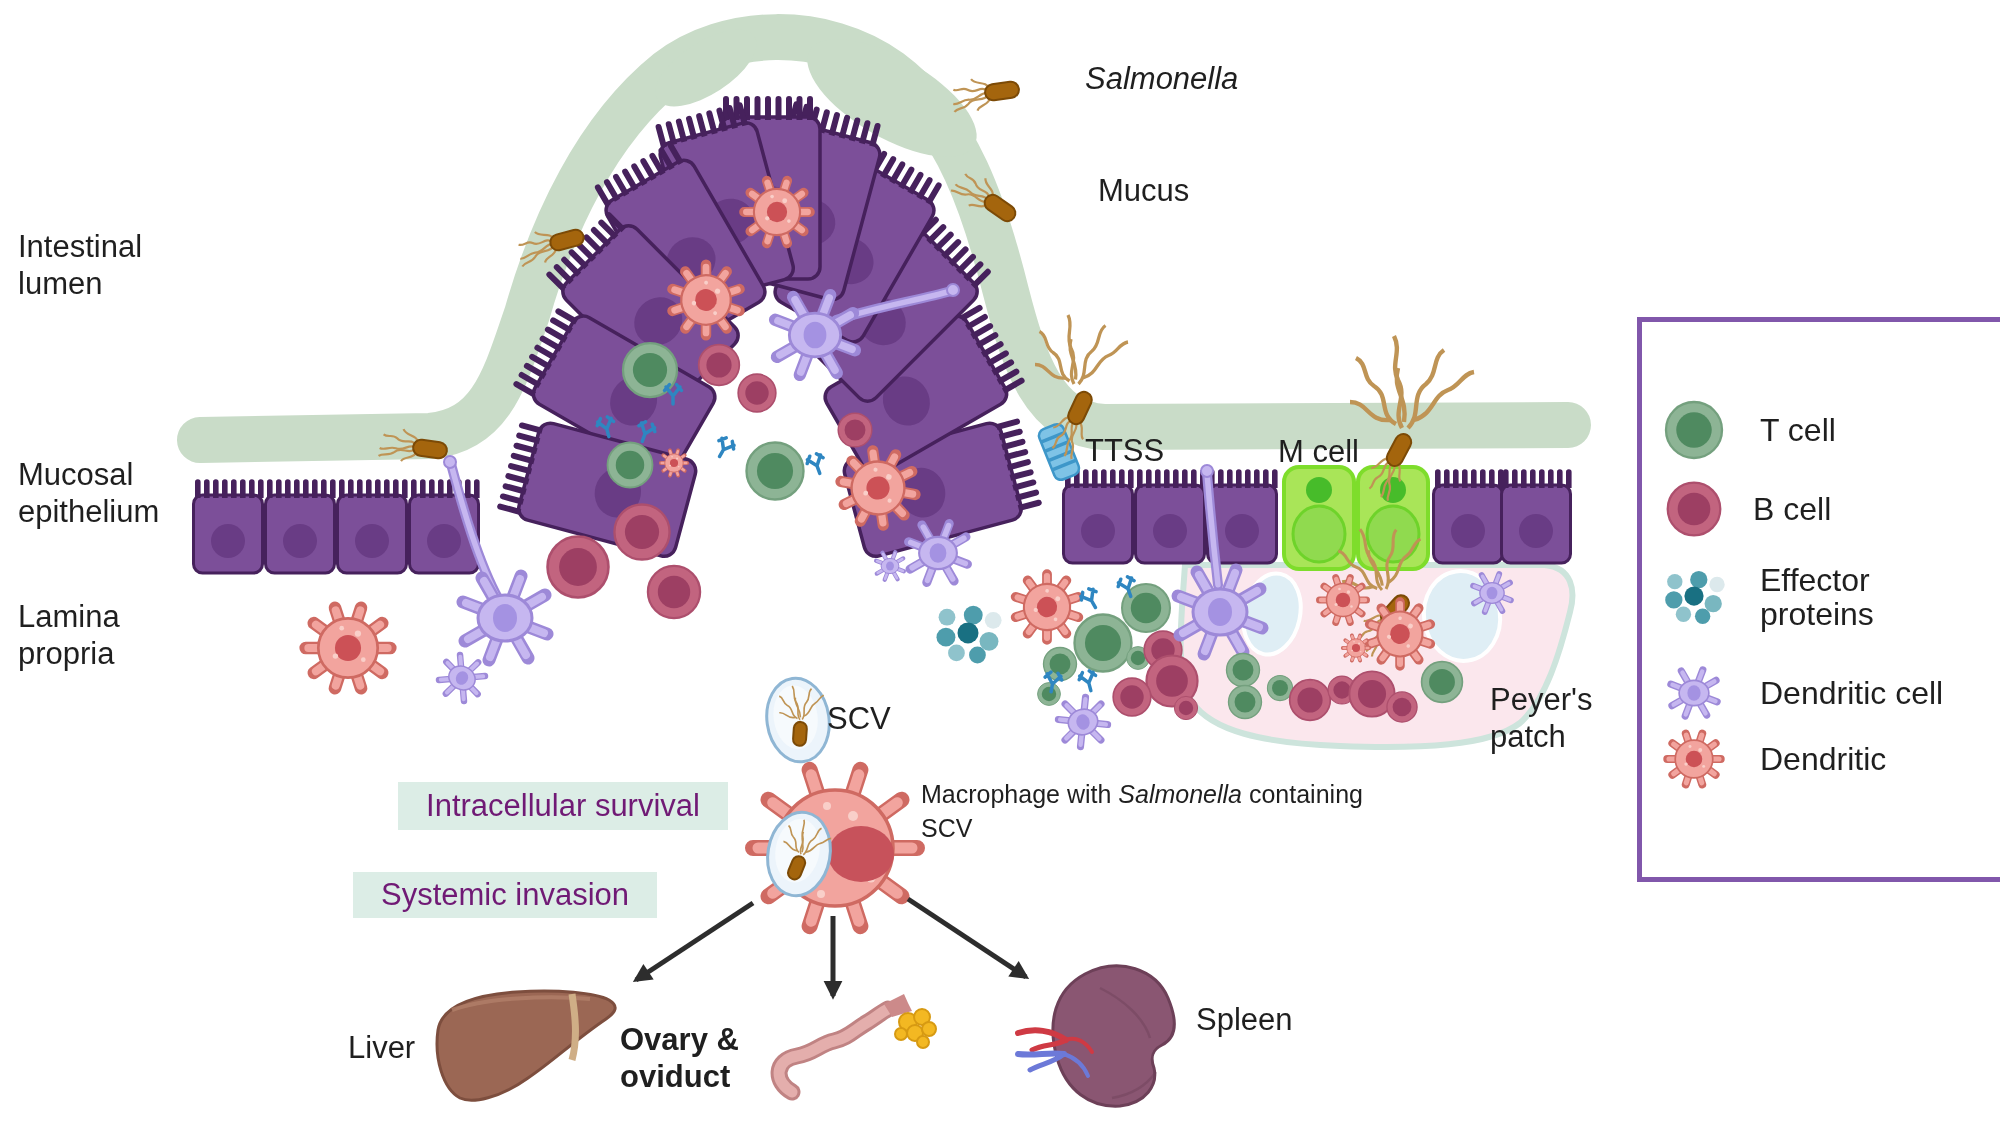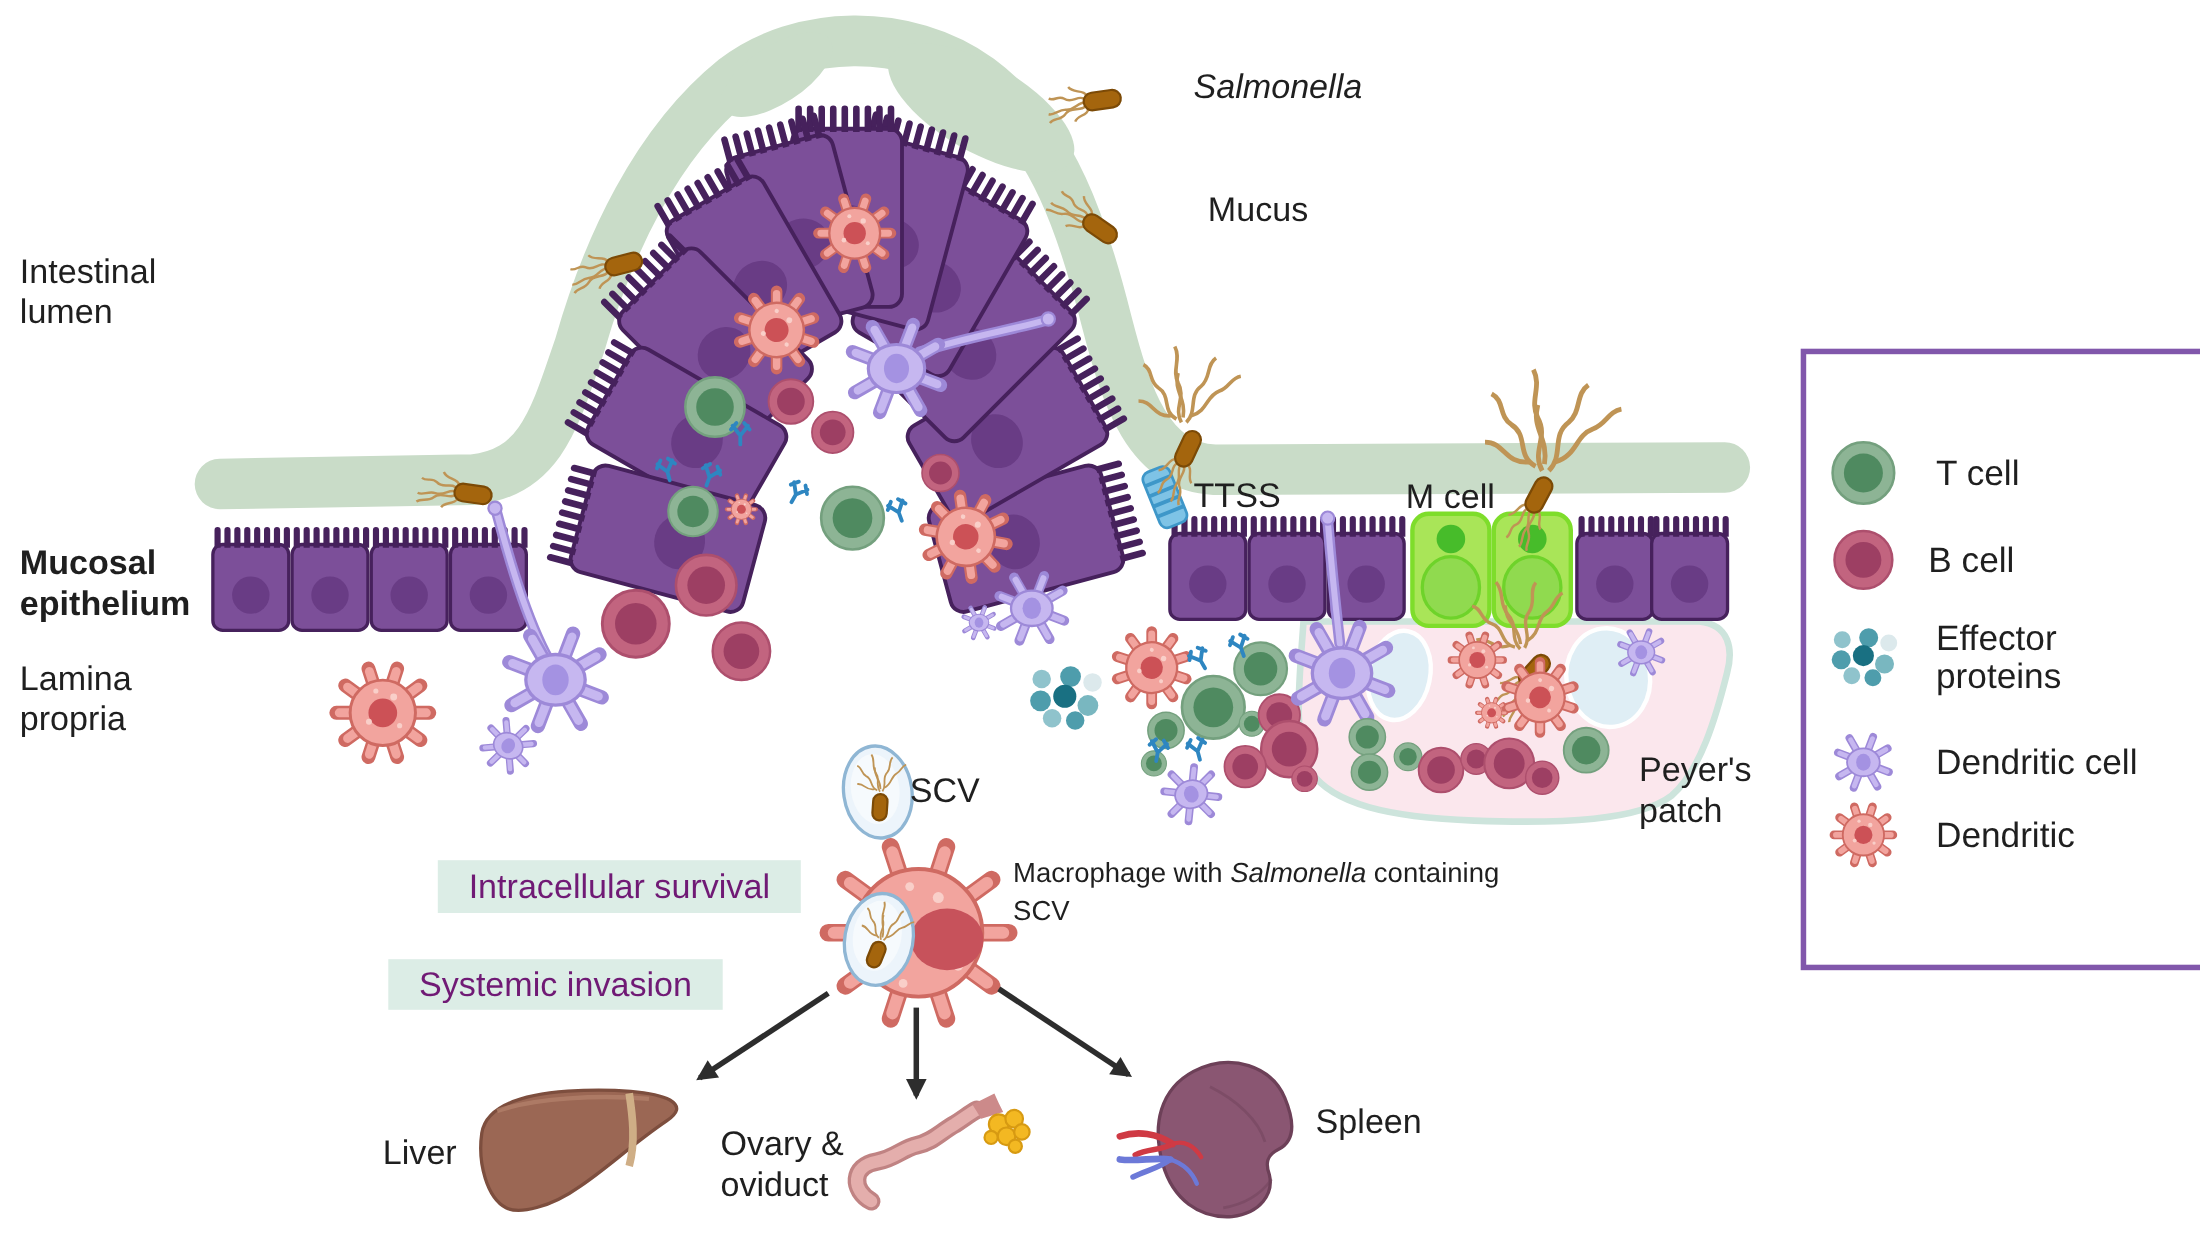--- a/index.html
+++ b/index.html
@@ -312,38 +312,38 @@
   </g>
   <g stroke="#6c79d8" fill="none" stroke-linecap="round">
     <path d="M1064,1054 C1050,1052 1034,1056 1018,1054" stroke-width="6"></path>
     <path d="M1064,1054 C1054,1062 1042,1064 1030,1070" stroke-width="5"></path>
     <path d="M1064,1054 C1076,1058 1084,1066 1088,1076" stroke-width="4"></path>
   </g>
 </g>
 </svg>
 
 <div class="lbl" style="left:18px;top:228px;width:145px;">Intestinal lumen</div>
-<div class="lbl" style="left:18px;top:493px;width:160px;font-weight:bold;">Mucosal epithelium</div>
+<div class="lbl" style="left:18px;top:456px;width:160px;">Mucosal epithelium</div>
 <div class="lbl" style="left:18px;top:598px;width:120px;">Lamina propria</div>
 <div class="lbl italic" style="left:1085px;top:60px;">Salmonella</div>
 <div class="lbl" style="left:1098px;top:172px;">Mucus</div>
 <div class="lbl" style="left:1085px;top:432px;">TTSS</div>
 <div class="lbl" style="left:1278px;top:433px;">M cell</div>
 <div class="lbl" style="left:1490px;top:681px;width:150px;">Peyer's patch</div>
 <div class="lbl" style="left:827px;top:700px;">SCV</div>
 
 <div class="pill" style="left:398px;top:782px;width:330px;height:48px;">Intracellular survival</div>
 <div class="pill" style="left:353px;top:872px;width:304px;height:46px;">Systemic invasion</div>
 
 <div class="caption" style="left:921px;top:777px;width:445px;">
   <span>Macrophage with </span><span class="italic">Salmonella</span><span> containing SCV</span>
 </div>
 
 <div class="lbl" style="left:348px;top:1029px;">Liver</div>
-<div class="lbl" style="left:655px;top:1021px;width:140px;">Ovary &amp; oviduct</div>
+<div class="lbl" style="left:620px;top:1021px;width:140px;font-weight:bold;">Ovary &amp; oviduct</div>
 <div class="lbl" style="left:1196px;top:1001px;">Spleen</div>
 
 <div class="legend">
   <div class="lg-row" style="top:76px;">
     <svg class="lg-ic" viewBox="-36 -36 72 72">
           <use href="#g-tc" transform="scale(1.05)"></use>
         </svg>
     <div class="lg-txt">T cell</div>
   </div>
   <div class="lg-row" style="top:155px;gap:19px;">

